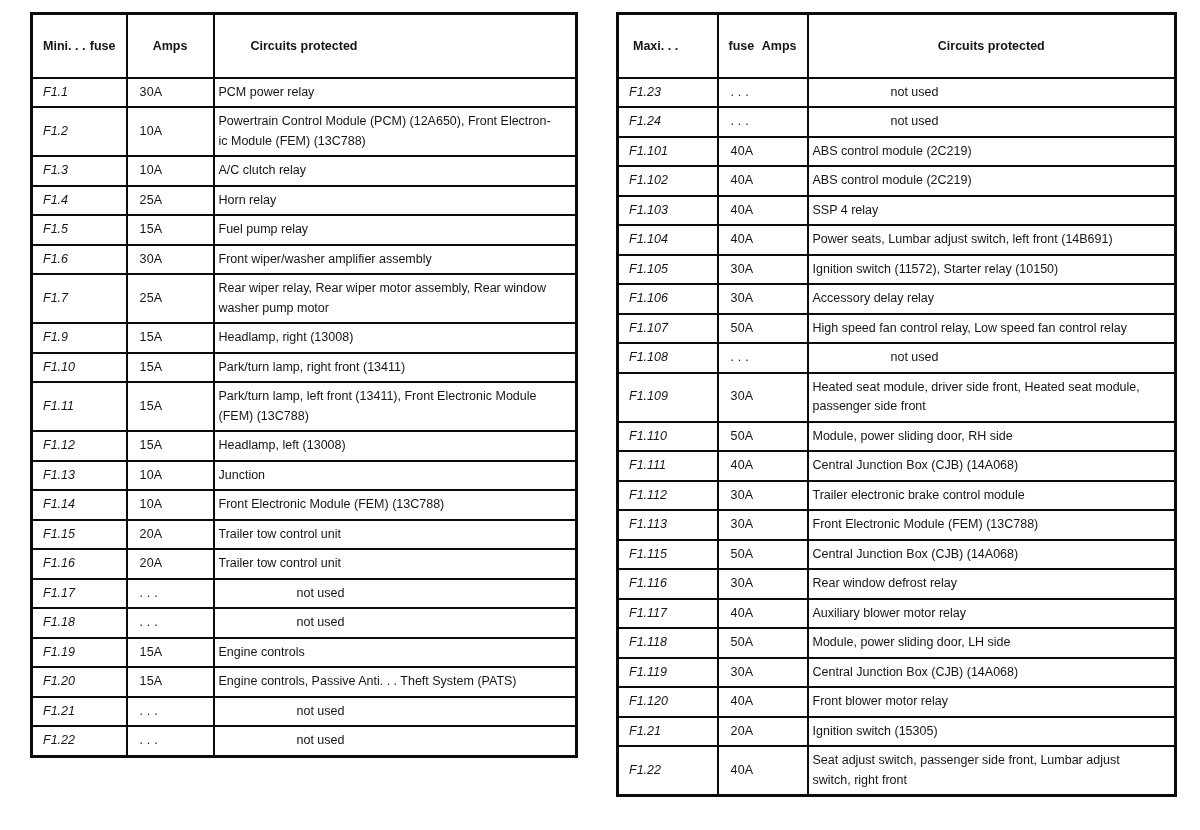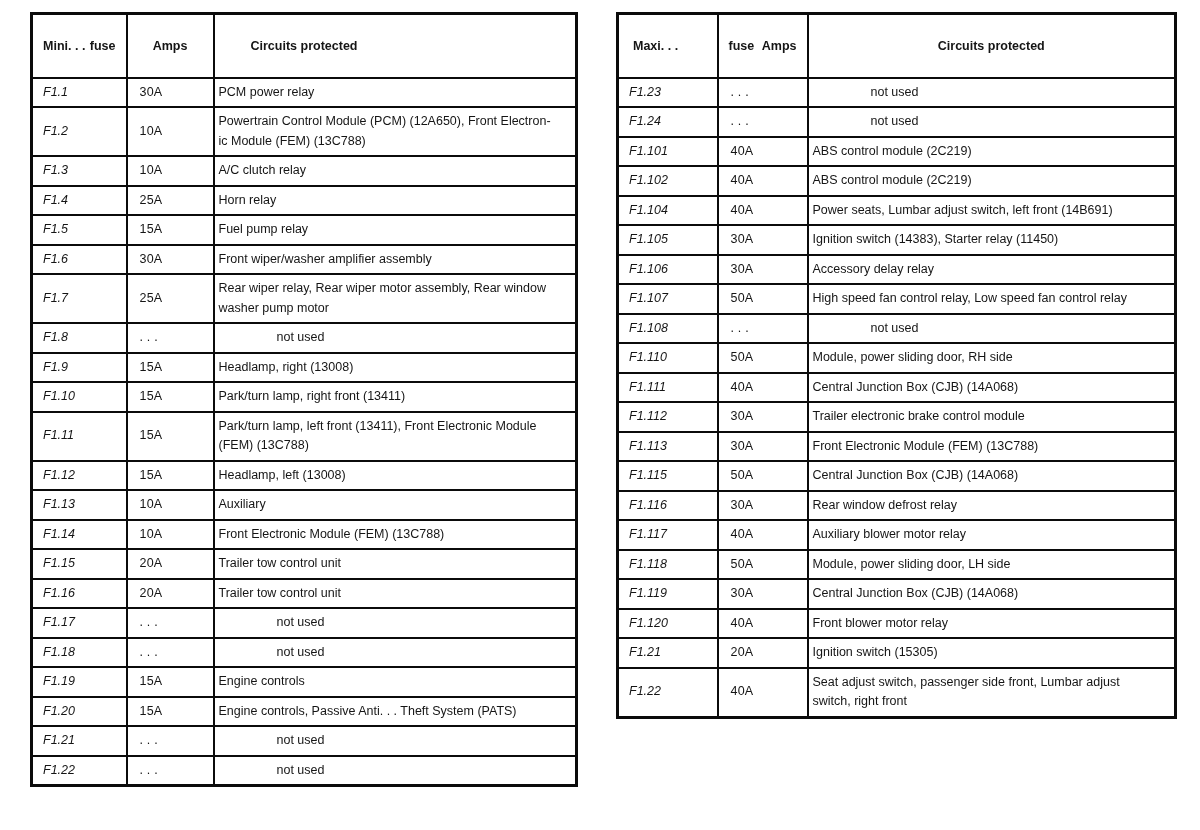--- a/index.html
+++ b/index.html
@@ -46,21 +46,21 @@
   #right-table thead th.h-circuits { text-align: center; }
 
   .fuse-table td {
     padding: 4px 8px 4px 12px;
     line-height: 19.5px;
     height: 28px;
   }
   .fuse-table td.fuse  { padding-left: 10px; font-style: italic; }
   .fuse-table td.amps  { padding-left: 12px; letter-spacing: 0.2px; }
   .fuse-table td.circuits { white-space: pre-line; padding-left: 4px; }
-  .fuse-table td.circuits.not-used { padding-left: 62px; margin-left: 48px; }
+  .fuse-table td.circuits.not-used { padding-left: 82px; margin-left: 48px; }
 </style>
 </head>
 <body>
 
 <div class="page">
 
   <table class="fuse-table" id="left-table">
     <colgroup>
       <col style="width:95px">
         <col style="width:87px">
@@ -114,25 +114,20 @@
     <td class="amps">30A</td>
     <td class="circuits">Front wiper/washer amplifier assembly</td>
   </tr>
         <tr>
     <td class="fuse">F1.7</td>
     <td class="amps">25A</td>
     <td class="circuits">Rear wiper relay, Rear wiper motor assembly, Rear window
 washer pump motor</td>
   </tr>
         <tr>
-    <td class="fuse">F1.8</td>
-    <td class="amps">. . .</td>
-    <td class="circuits not-used">not used</td>
-  </tr>
-        <tr>
     <td class="fuse">F1.9</td>
     <td class="amps">15A</td>
     <td class="circuits">Headlamp, right (13008)</td>
   </tr>
         <tr>
     <td class="fuse">F1.10</td>
     <td class="amps">15A</td>
     <td class="circuits">Park/turn lamp, right front (13411)</td>
   </tr>
         <tr>
@@ -142,21 +137,21 @@
 (FEM) (13C788)</td>
   </tr>
         <tr>
     <td class="fuse">F1.12</td>
     <td class="amps">15A</td>
     <td class="circuits">Headlamp, left (13008)</td>
   </tr>
         <tr>
     <td class="fuse">F1.13</td>
     <td class="amps">10A</td>
-    <td class="circuits">Auxiliary</td>
+    <td class="circuits">Junction</td>
   </tr>
         <tr>
     <td class="fuse">F1.14</td>
     <td class="amps">10A</td>
     <td class="circuits">Front Electronic Module (FEM) (13C788)</td>
   </tr>
         <tr>
     <td class="fuse">F1.15</td>
     <td class="amps">20A</td>
     <td class="circuits">Trailer tow control unit</td>
@@ -236,45 +231,56 @@
     <td class="fuse">F1.101</td>
     <td class="amps">40A</td>
     <td class="circuits">ABS control module (2C219)</td>
   </tr>
         <tr>
     <td class="fuse">F1.102</td>
     <td class="amps">40A</td>
     <td class="circuits">ABS control module (2C219)</td>
   </tr>
         <tr>
+    <td class="fuse">F1.103</td>
+    <td class="amps">40A</td>
+    <td class="circuits">SSP 4 relay</td>
+  </tr>
+        <tr>
     <td class="fuse">F1.104</td>
     <td class="amps">40A</td>
     <td class="circuits">Power seats, Lumbar adjust switch, left front (14B691)</td>
   </tr>
         <tr>
     <td class="fuse">F1.105</td>
     <td class="amps">30A</td>
-    <td class="circuits">Ignition switch (14383), Starter relay (11450)</td>
+    <td class="circuits">Ignition switch (11572), Starter relay (10150)</td>
   </tr>
         <tr>
     <td class="fuse">F1.106</td>
     <td class="amps">30A</td>
     <td class="circuits">Accessory delay relay</td>
   </tr>
         <tr>
     <td class="fuse">F1.107</td>
     <td class="amps">50A</td>
     <td class="circuits">High speed fan control relay, Low speed fan control relay</td>
   </tr>
         <tr>
     <td class="fuse">F1.108</td>
     <td class="amps">. . .</td>
     <td class="circuits not-used">not used</td>
   </tr>
         <tr>
+    <td class="fuse">F1.109</td>
+    <td class="amps">30A</td>
+    <td class="circuits">Heated seat module, driver side front, Heated seat module,
+passenger side front</td>
+  </tr>
+        <tr>
     <td class="fuse">F1.110</td>
     <td class="amps">50A</td>
     <td class="circuits">Module, power sliding door, RH side</td>
   </tr>
         <tr>
     <td class="fuse">F1.111</td>
     <td class="amps">40A</td>
     <td class="circuits">Central Junction Box (CJB) (14A068)</td>
   </tr>
         <tr>

